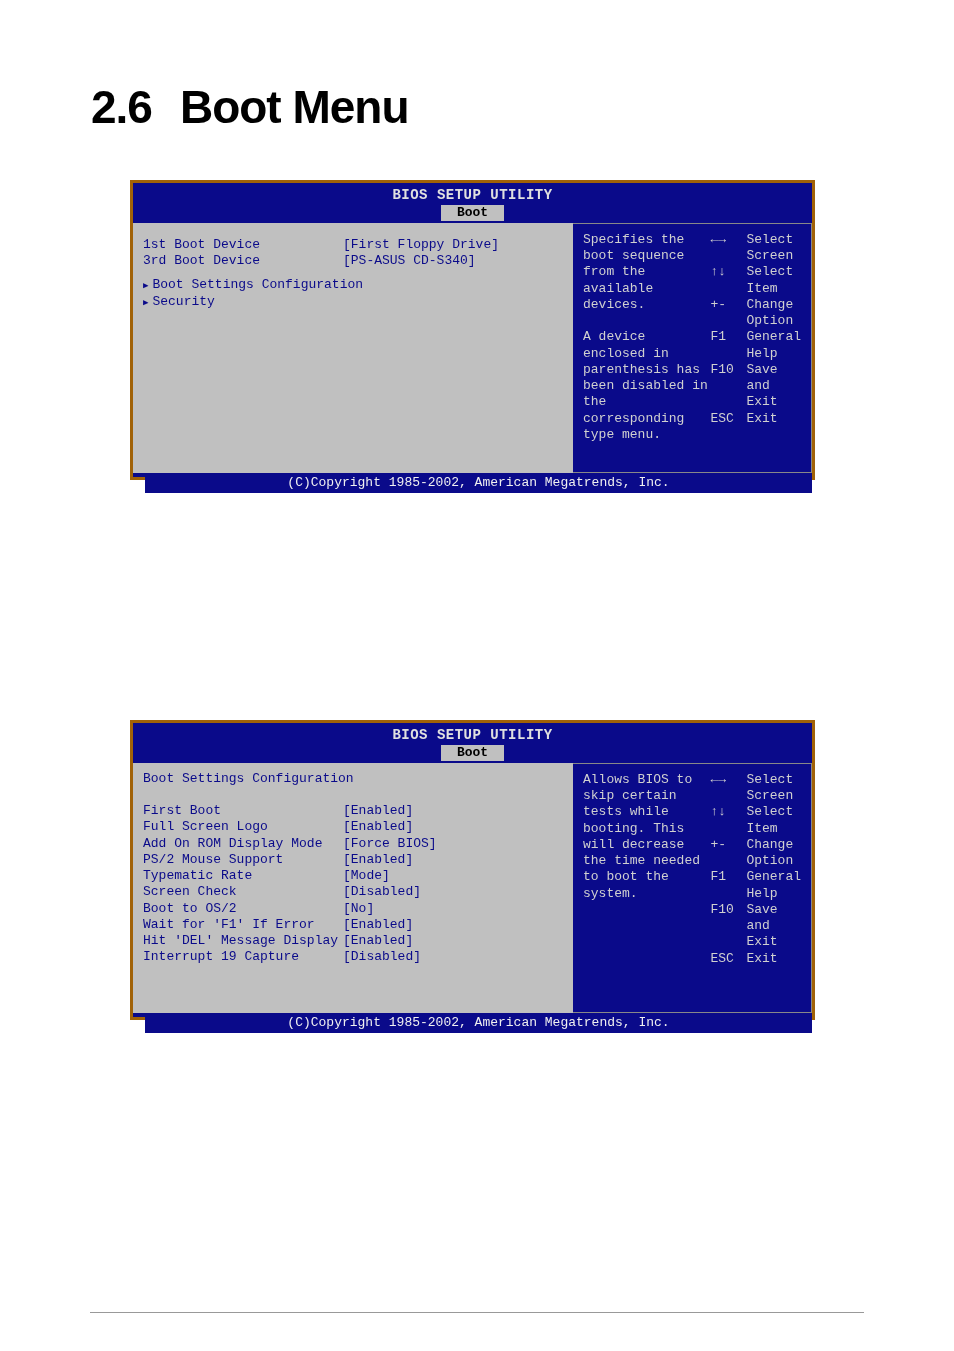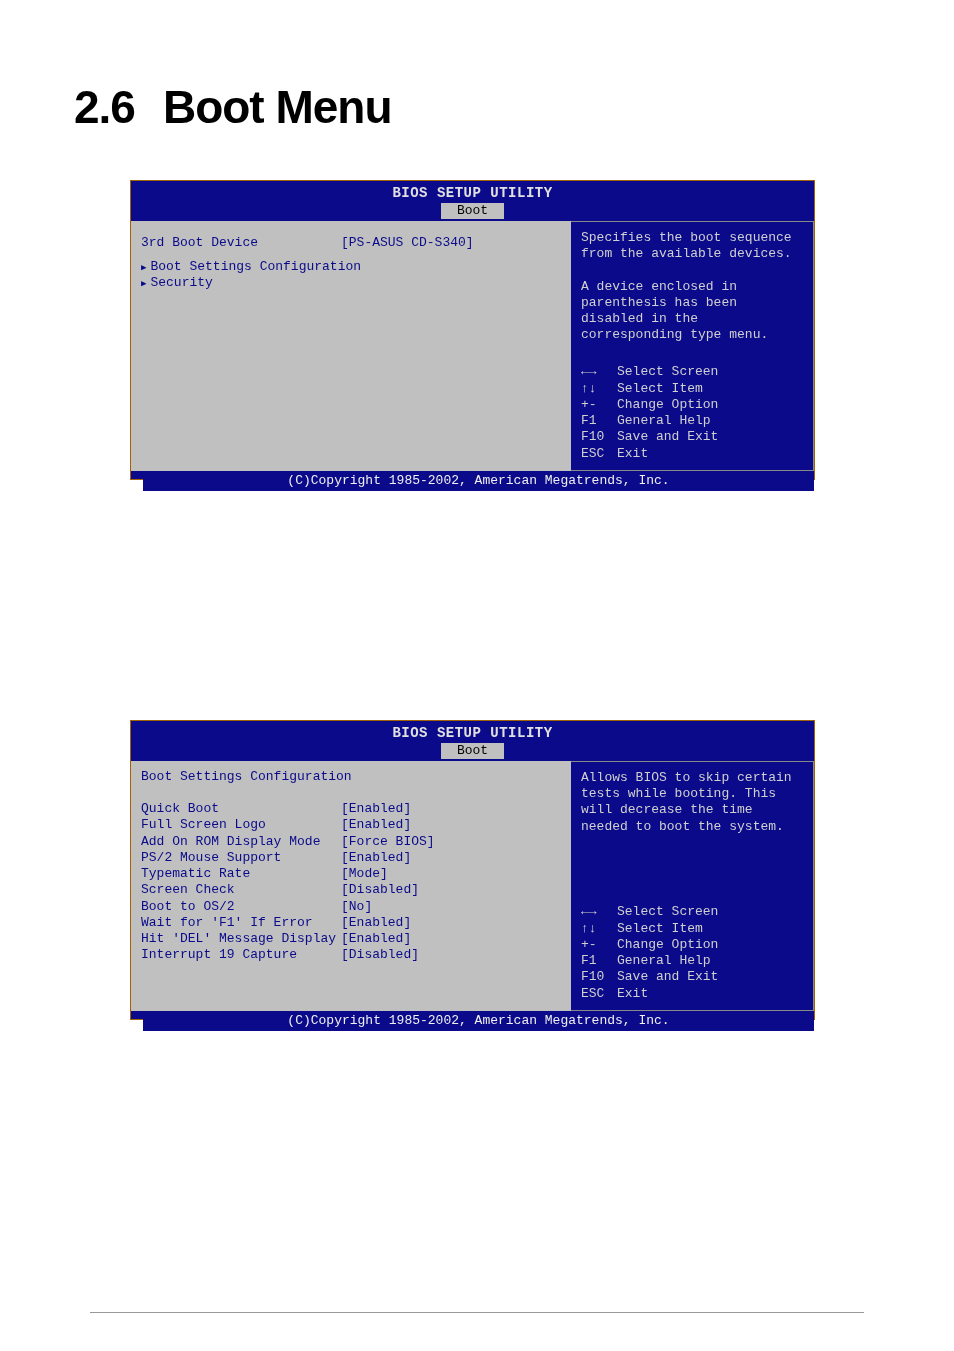--- a/index.html
+++ b/index.html
@@ -6,58 +6,58 @@
     body {
       width: 954px;
       height: 1351px;
       background: #ffffff;
       font-family: Arial, Helvetica, sans-serif;
       position: relative;
     }
     .page-heading {
       position: absolute;
       top: 80px;
-      left: 74px;
+      left: 91px;
       font-size: 46px;
       font-weight: 900;
       font-family: "Arial Black", Arial, sans-serif;
       letter-spacing: -1px;
     }
     .heading-num { margin-right: 28px; }
     .bios-screen {
       position: absolute;
       left: 130px;
       width: 685px;
       background: #0a0a8a;
       font-family: "Courier New", monospace;
       font-size: 13px;
       line-height: 1.25;
       color: #d0d0d0;
-      border: 1px solid #a16207;
+      border: 3px solid #a16207;
     }
     .bios1 { top: 180px; height: 300px; }
     .bios2 { top: 720px; height: 300px; }
     .bios-title-row {
       text-align: center;
       color: #e0e0e0;
       font-weight: bold;
       padding-top: 4px;
       font-size: 14px;
       letter-spacing: 0.5px;
     }
     .bios-tab-row {
       text-align: center;
       padding-bottom: 2px;
     }
     .bios-tab {
       display: inline-block;
       background: #c0c0c0;
       color: #000;
       padding: 0 16px;
-      font-weight: normal;
+      font-weight: bold;
     }
     .bios-body {
       display: flex;
       background: #0a0a8a;
     }
     .bios-left {
       background: #c0c0c0;
       color: #0a0a8a;
       flex: 0 0 440px;
       padding: 8px 10px;
@@ -65,21 +65,21 @@
     }
     .bios-right {
       flex: 1;
       background: #0a0a8a;
       color: #d0d0d0;
       padding: 8px 10px;
       border: 1px solid #888;
       border-left: none;
       min-height: 250px;
       display: flex;
-      flex-direction: column;
+      flex-direction: row;
       justify-content: space-between;
     }
     .bios-left-title {
       color: #0a0a8a;
       margin-bottom: 10px;
     }
     .bios-row {
       display: flex;
     }
     .bios-label { flex: 0 0 200px; }
@@ -121,20 +121,24 @@
 
 <div class="bios-screen bios1">
   <div class="bios-title-row">BIOS SETUP UTILITY</div>
   <div class="bios-tab-row">
     <span class="bios-tab">Boot</span>
   </div>
   <div class="bios-body">
     <div class="bios-left">
       <div style="height:6px"></div>
       <div class="bios-row">
+        <span class="bios-label">1st Boot Device</span>
+        <span class="bios-value">[First Floppy Drive]</span>
+      </div>
+      <div class="bios-row">
         <span class="bios-label">3rd Boot Device</span>
         <span class="bios-value">[PS-ASUS CD-S340]</span>
       </div>
       <div style="height:8px"></div>
       <div class="bios-submenu">Boot Settings Configuration</div>
       <div class="bios-submenu">Security</div>
     </div>
     <div class="bios-right">
       <div class="help-text" style="white-space:pre-line">Specifies the boot sequence from the available devices.
 
@@ -173,21 +177,21 @@
 <div class="bios-screen bios2">
   <div class="bios-title-row">BIOS SETUP UTILITY</div>
   <div class="bios-tab-row">
     <span class="bios-tab">Boot</span>
   </div>
   <div class="bios-body">
     <div class="bios-left">
       <div class="bios-left-title">Boot Settings Configuration</div>
       <div style="height:6px"></div>
       <div class="bios-row">
-          <span class="bios-label">Quick Boot</span>
+          <span class="bios-label">First Boot</span>
           <span class="bios-value">[Enabled]</span>
         </div>
       <div class="bios-row">
           <span class="bios-label">Full Screen Logo</span>
           <span class="bios-value">[Enabled]</span>
         </div>
       <div class="bios-row">
           <span class="bios-label">Add On ROM Display Mode</span>
           <span class="bios-value">[Force BIOS]</span>
         </div>

